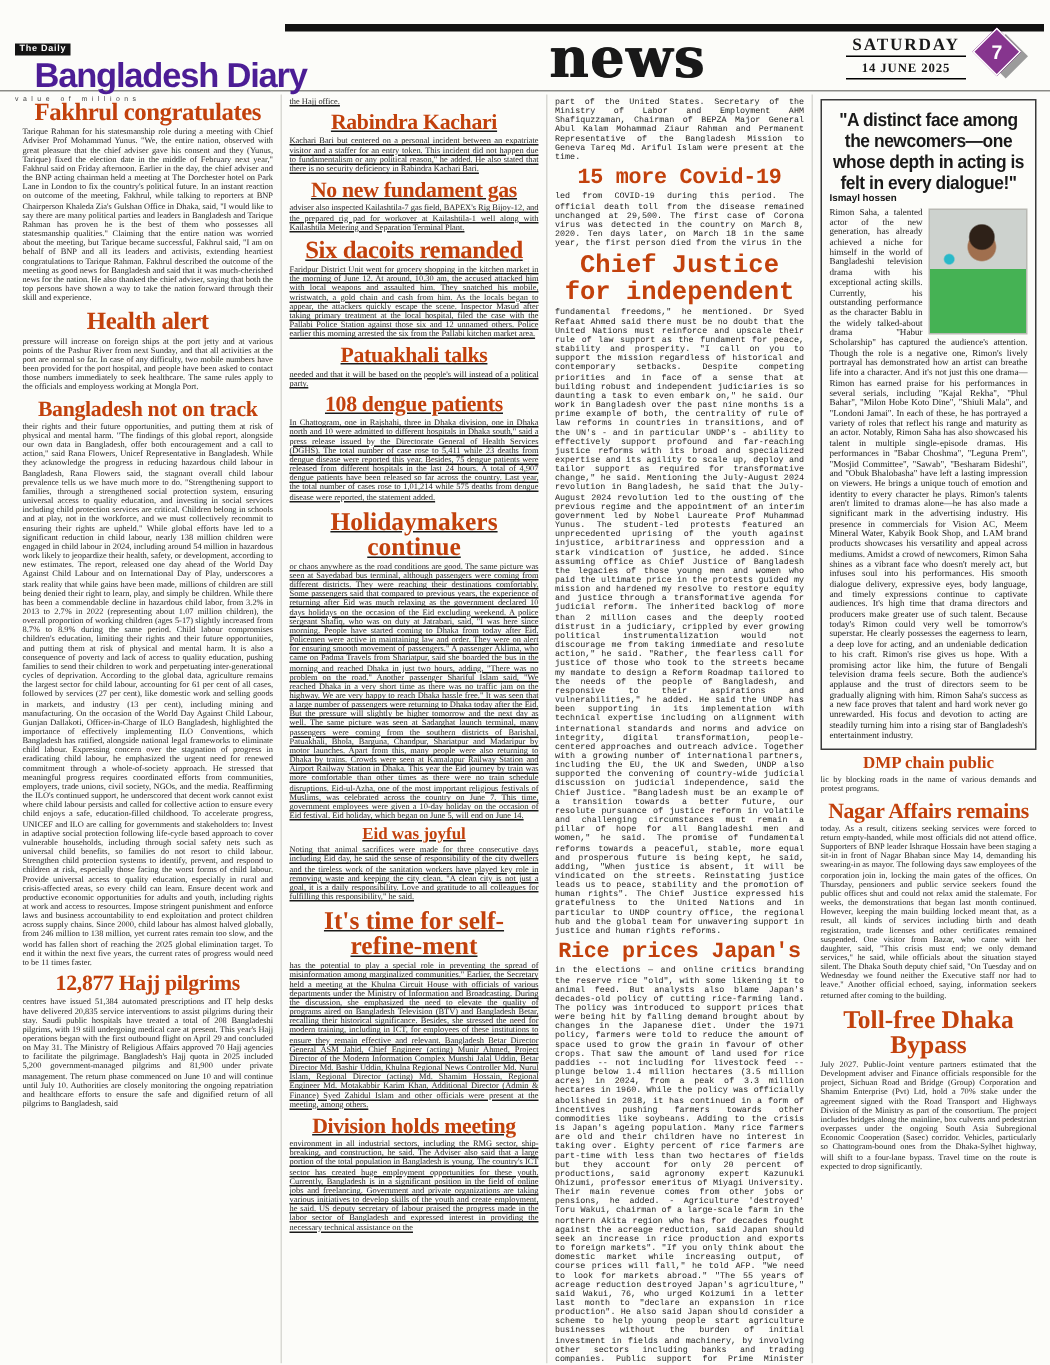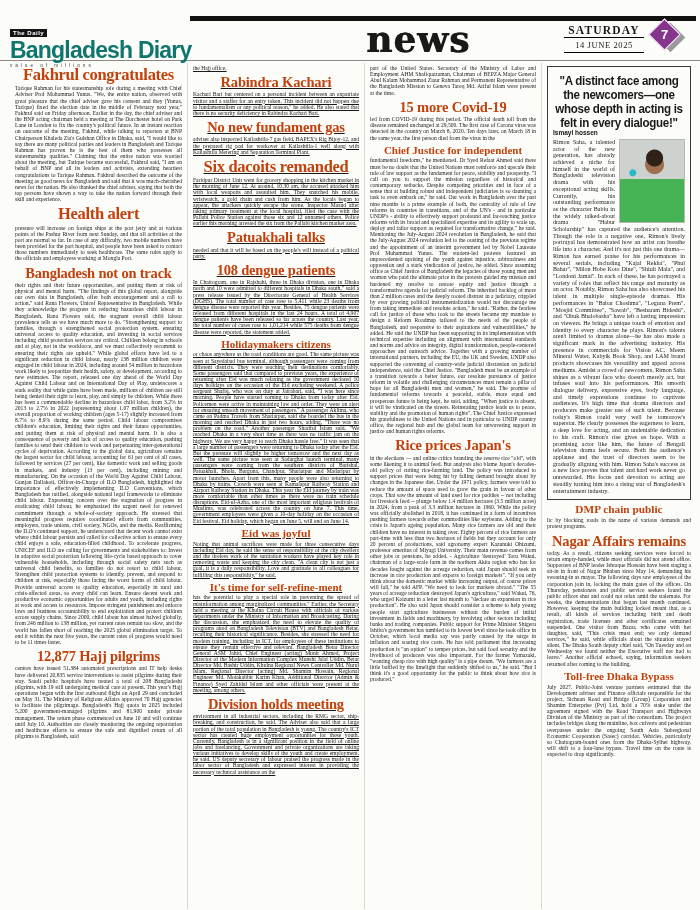--- a/index.html
+++ b/index.html
@@ -5,48 +5,48 @@
   html,body{margin:0;padding:0;background:#dddfdb;}
   .page{width:700px;height:910px;background:#fcfcf9;position:relative;overflow:hidden;
         font-family:"Liberation Serif",serif;color:#191919;margin:0 auto;}
   
   .topbar{position:absolute;top:16px;left:190px;right:4px;height:5px;background:#121212;}
   header{position:relative;height:60px;border-bottom:1px solid #8a8a86;}
   .masthead{position:absolute;left:10px;top:22px;line-height:1;}
   .daily{display:inline-block;font-family:"Liberation Sans",sans-serif;font-weight:bold;
          font-size:6px;background:#141414;color:#fff;padding:1px 3px;letter-spacing:.5px;}
   .mast-title{font-family:"Liberation Sans",sans-serif;font-weight:900;font-size:23px;
-              letter-spacing:-.8px;color:#0f766e;margin-top:1px;}
+              letter-spacing:-.8px;color:#4c1d95;margin-top:1px;margin-left:13px;}
   .tagline{font-family:"Liberation Sans",sans-serif;font-size:4.6px;letter-spacing:3px;
            color:#3c3c3c;margin-top:2px;text-transform:lowercase;}
   .nameplate{position:absolute;left:366px;top:18px;font-family:"DejaVu Serif",serif;
              font-weight:bold;font-size:36px;letter-spacing:1px;
              text-shadow:.7px 0 0 #191919;transform:scaleY(1.03);}
   .dateline{position:absolute;right:56px;top:24px;width:80px;text-align:center;}
   .day{font-weight:bold;font-size:11.5px;letter-spacing:1.2px;border-bottom:1.5px solid #000;
        padding-bottom:1px;}
-  .date{font-weight:normal;font-size:8.5px;letter-spacing:.6px;border-bottom:1.5px solid #000;
+  .date{font-weight:bold;font-size:8.5px;letter-spacing:.6px;border-bottom:1.5px solid #000;
         padding:2px 0;}
   .page-diamond{position:absolute;right:16px;top:22px;width:32px;height:32px;}
   .diamond-back{position:absolute;left:8px;top:5px;width:21px;height:21px;background:#9b9b9b;
                 transform:rotate(45deg);}
   .diamond{position:absolute;left:1px;top:1px;width:23px;height:23px;background:#86358e;
            transform:rotate(45deg);display:flex;align-items:center;justify-content:center;
            box-shadow:0 0 0 1px #fff inset;}
   .diamond span{transform:rotate(-45deg);color:#fff;font-family:"Liberation Sans",sans-serif;
                 font-weight:bold;font-size:13px;}
   
   .cols{display:flex;align-items:flex-start;padding:2px 4px 0 10px;height:846px;overflow:hidden;}
   .col{box-sizing:border-box;padding:0 5px;height:100%;overflow:hidden;}
   .col + .col{border-left:1px solid #d9d9d4;}
-  .c1{width:177px;} .c2{width:177px;text-decoration:underline;} .c3{width:177px;} .c4{width:165px;flex:1;}
+  .c1{width:177px;} .c2{width:177px;text-decoration:underline;} .c3{width:177px;font-family:Liberation Mono, monospace;} .c4{width:165px;flex:1;}
   .hl{font-weight:bold;text-align:center;line-height:1.02;margin:4px 0 1.5px;color:#c2410c;}
   .h17{font-size:16.5px;letter-spacing:-.3px;}
   .h15{font-size:14.5px;letter-spacing:-.2px;}
-  .h13{font-size:11px;}
+  .h13{font-size:17px;}
   .h12{font-size:11.3px;}
   .txt{font-size:5.6px;line-height:6.15px;text-align:justify;margin:0 0 2px;color:#222;}
   .lead{font-size:5.6px;line-height:6.15px;text-align:justify;margin:2px 0 1px;color:#222;}
   
   .feature-box{border:1.2px solid #3a3a3a;padding:5px 5px 3px;margin:3px 0 4px;background:#fcfcf9;}
   .quote{font-family:"Liberation Sans",sans-serif;font-weight:bold;font-size:11.6px;
          line-height:1.12;text-align:center;margin:1px 0 4px;letter-spacing:-.3px;
          transform:scaleY(1.08);transform-origin:top;}
   .byline{font-family:"Liberation Sans",sans-serif;font-weight:bold;font-size:6.5px;
           margin:2px 0 3px;color:#111;}
@@ -120,21 +120,21 @@
       </article>
       <article class="story">
         <h2 class="hl h15">Patuakhali talks</h2>
         <div class="txt">needed and that it will be based on the people's will instead of a political party.</div>
       </article>
       <article class="story">
         <h2 class="hl h15">108 dengue patients</h2>
         <div class="txt">In Chattogram, one in Rajshahi, three in Dhaka division, one in Dhaka north and 10 were admitted to different hospitals in Dhaka south," said a press release issued by the Directorate General of Health Services (DGHS). The total number of case rose to 5,411 while 23 deaths from dengue disease were reported this year. Besides, 75 dengue patients were released from different hospitals in the last 24 hours. A total of 4,907 dengue patients have been released so far across the country. Last year, the total number of cases rose to 1,01,214 while 575 deaths from dengue disease were reported, the statement added.</div>
       </article>
       <article class="story">
-        <h2 class="hl h13">Holidaymakers citizens</h2>
+        <h2 class="hl h13">Holidaymakers continue</h2>
         <div class="txt">or chaos anywhere as the road conditions are good. The same picture was seen at Sayedabad bus terminal, although passengers were coming from different districts. They were reaching their destinations comfortably. Some passengers said that compared to previous years, the experience of returning after Eid was much relaxing as the government declared 10 days holidays on the occasion of the Eid excluding weekend. A police sergeant Shafiq, who was on duty at Jatrabari, said, "I was here since morning. People have started coming to Dhaka from today after Eid. Policemen were active in maintaining law and order. They were on alert for ensuring smooth movement of passengers." A passenger Aklima, who came on Padma Travels from Shariatpur, said she boarded the bus in the morning and reached Dhaka in just two hours, adding, "There was no problem on the road." Another passenger Shariful Islam said, "We reached Dhaka in a very short time as there was no traffic jam on the highway. We are very happy to reach Dhaka hassle free." It was seen that a large number of passengers were returning to Dhaka today after the Eid. But the pressure will slightly be higher tomorrow and the next day as well. The same picture was seen at Sadarghat launch terminal, many passengers were coming from the southern districts of Barishal, Patuakhali, Bhola, Barguna, Chandpur, Shariatpur and Madaripur by motor launches. Apart from this, many people were also returning to Dhaka by trains. Crowds were seen at Kamalapur Railway Station and Airport Railway Station in Dhaka. This year the Eid journey by train was more comfortable than other times as there were no train schedule disruptions. Eid-ul-Azha, one of the most important religious festivals of Muslims, was celebrated across the country on June 7. This time, government employees were given a 10-day holiday on the occasion of Eid festival. Eid holiday, which began on June 5, will end on June 14.</div>
       </article>
       <article class="story">
         <h2 class="hl h12">Eid was joyful</h2>
         <div class="txt">Noting that animal sacrifices were made for three consecutive days including Eid day, he said the sense of responsibility of the city dwellers and the tireless work of the sanitation workers have played key role in removing waste and keeping the city clean. "A clean city is not just a goal, it is a daily responsibility. Love and gratitude to all colleagues for fulfilling this responsibility," he said.</div>
       </article>
       <article class="story">
         <h2 class="hl h13">It's time for self-refine-ment</h2>
         <div class="txt">has the potential to play a special role in preventing the spread of misinformation among marginalized communities." Earlier, the Secretary held a meeting at the Khulna Circuit House with officials of various departments under the Ministry of Information and Broadcasting. During the discussion, she emphasized the need to elevate the quality of programs aired on Bangladesh Television (BTV) and Bangladesh Betar, recalling their historical significance. Besides, she stressed the need for modern training, including in ICT, for employees of these institutions to ensure they remain effective and relevant. Bangladesh Betar Director General ASM Jahid, Chief Engineer (acting) Munir Ahmed, Project Director of the Modern Information Complex Munshi Jalal Uddin, Betar Director Md. Bashir Uddin, Khulna Regional News Controller Md. Nurul Islam, Regional Director (acting) Md. Shamim Hossain, Regional Engineer Md. Motakabbir Karim Khan, Additional Director (Admin &amp; Finance) Syed Zahidul Islam and other officials were present at the meeting, among others.</div>
       </article>

